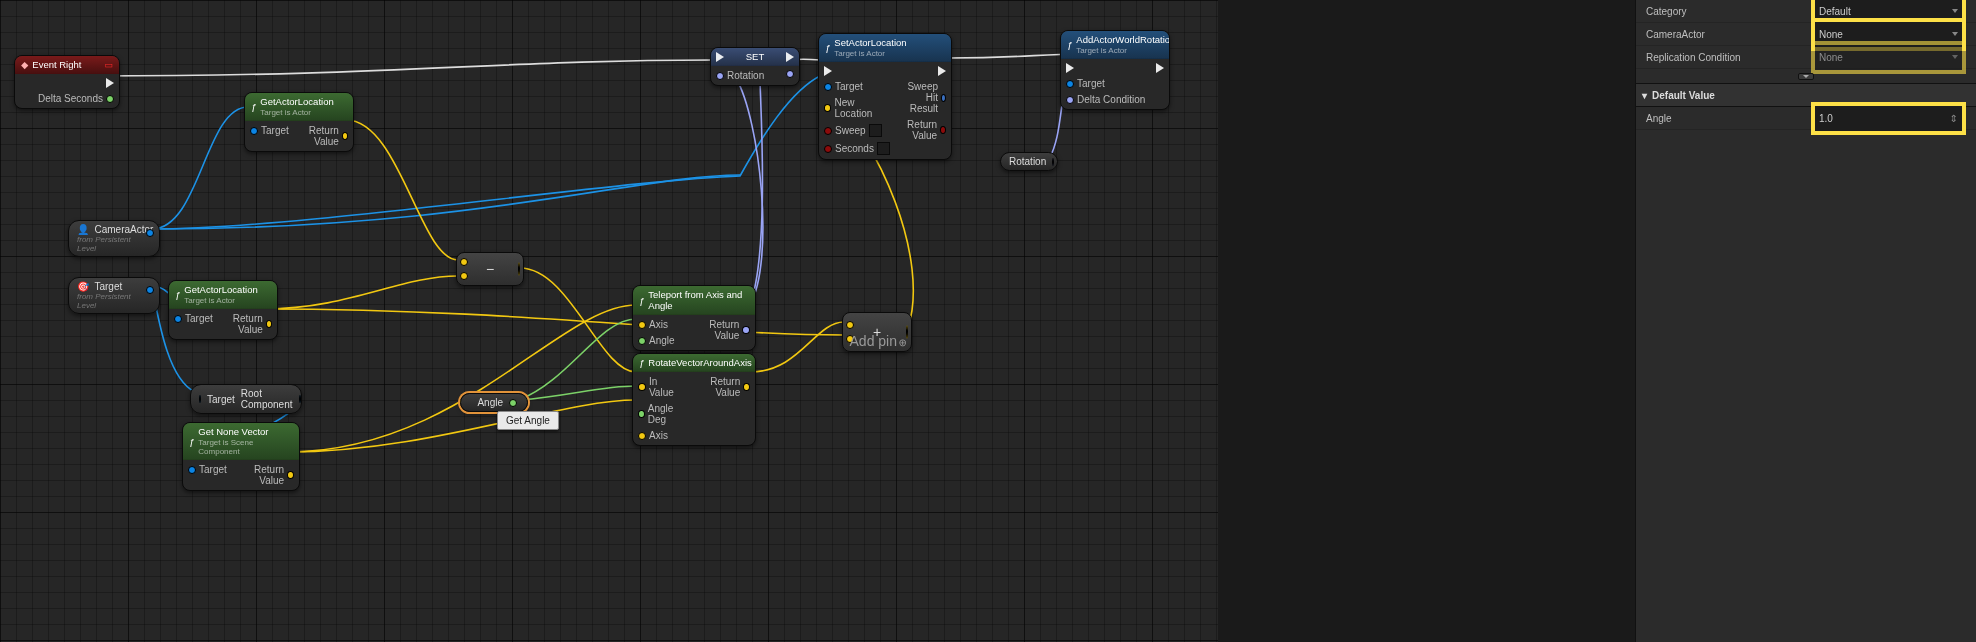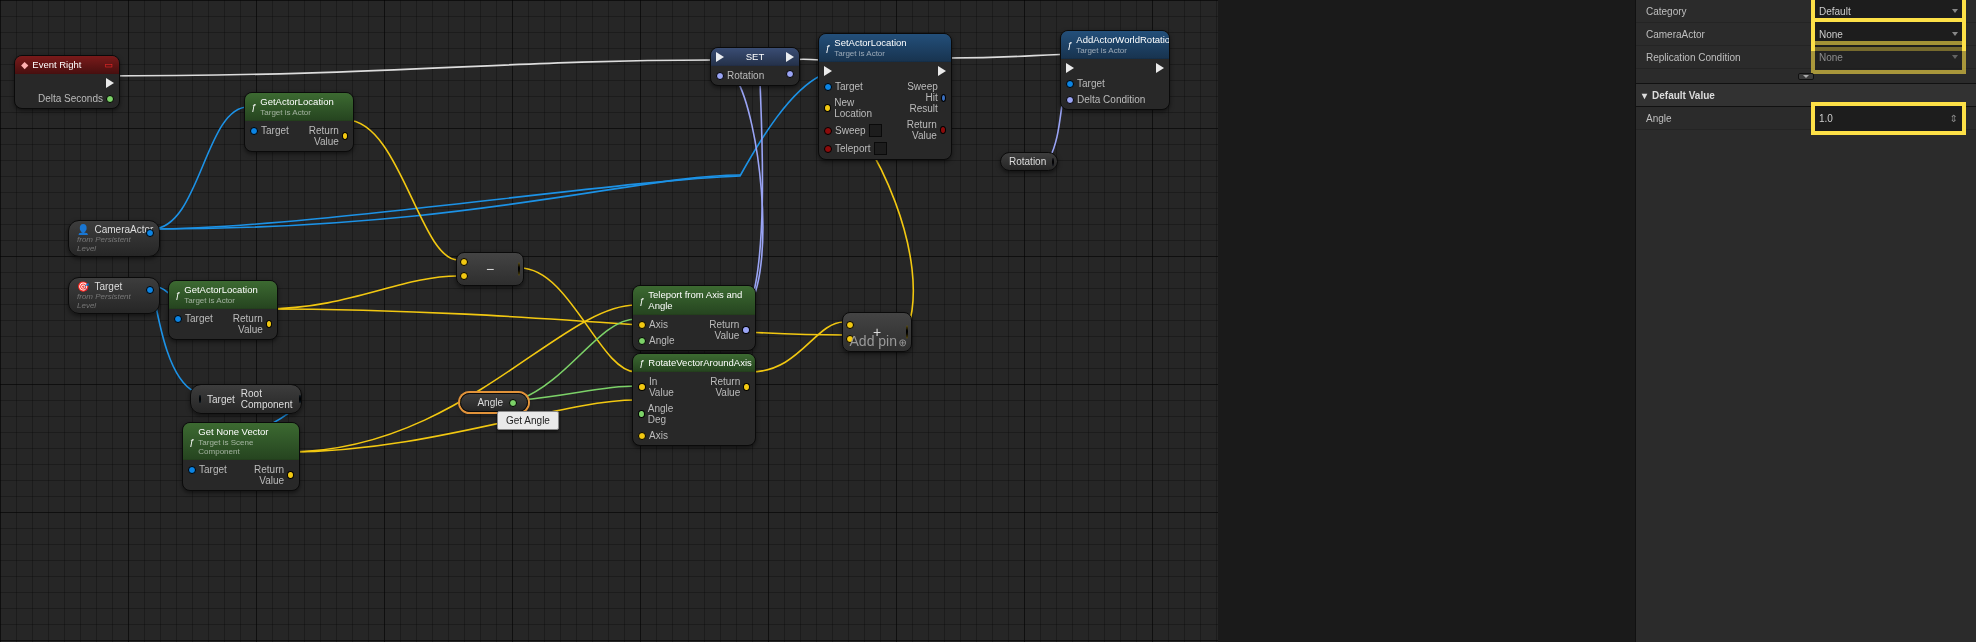--- a/index.html
+++ b/index.html
@@ -338,21 +338,21 @@
             <span class="dot vec"></span>
             <span>New Location</span>
           </div>
    <div class="pin">
             <span class="dot bool"></span>
             <span>Sweep</span>
             <span class="check"></span>
           </div>
    <div class="pin">
             <span class="dot bool"></span>
-            <span>Teleport</span>
+            <span>Seconds</span>
             <span class="check"></span>
           </div>
   </div>
   <div class="pins" style="margin-left:auto">
    <div class="pin out">
             <span class="tri out"></span>
           </div>
    <div class="pin out">
             <span class="dot" style="background:#3a6fbf"></span>
             <span>Sweep Hit Result</span>

